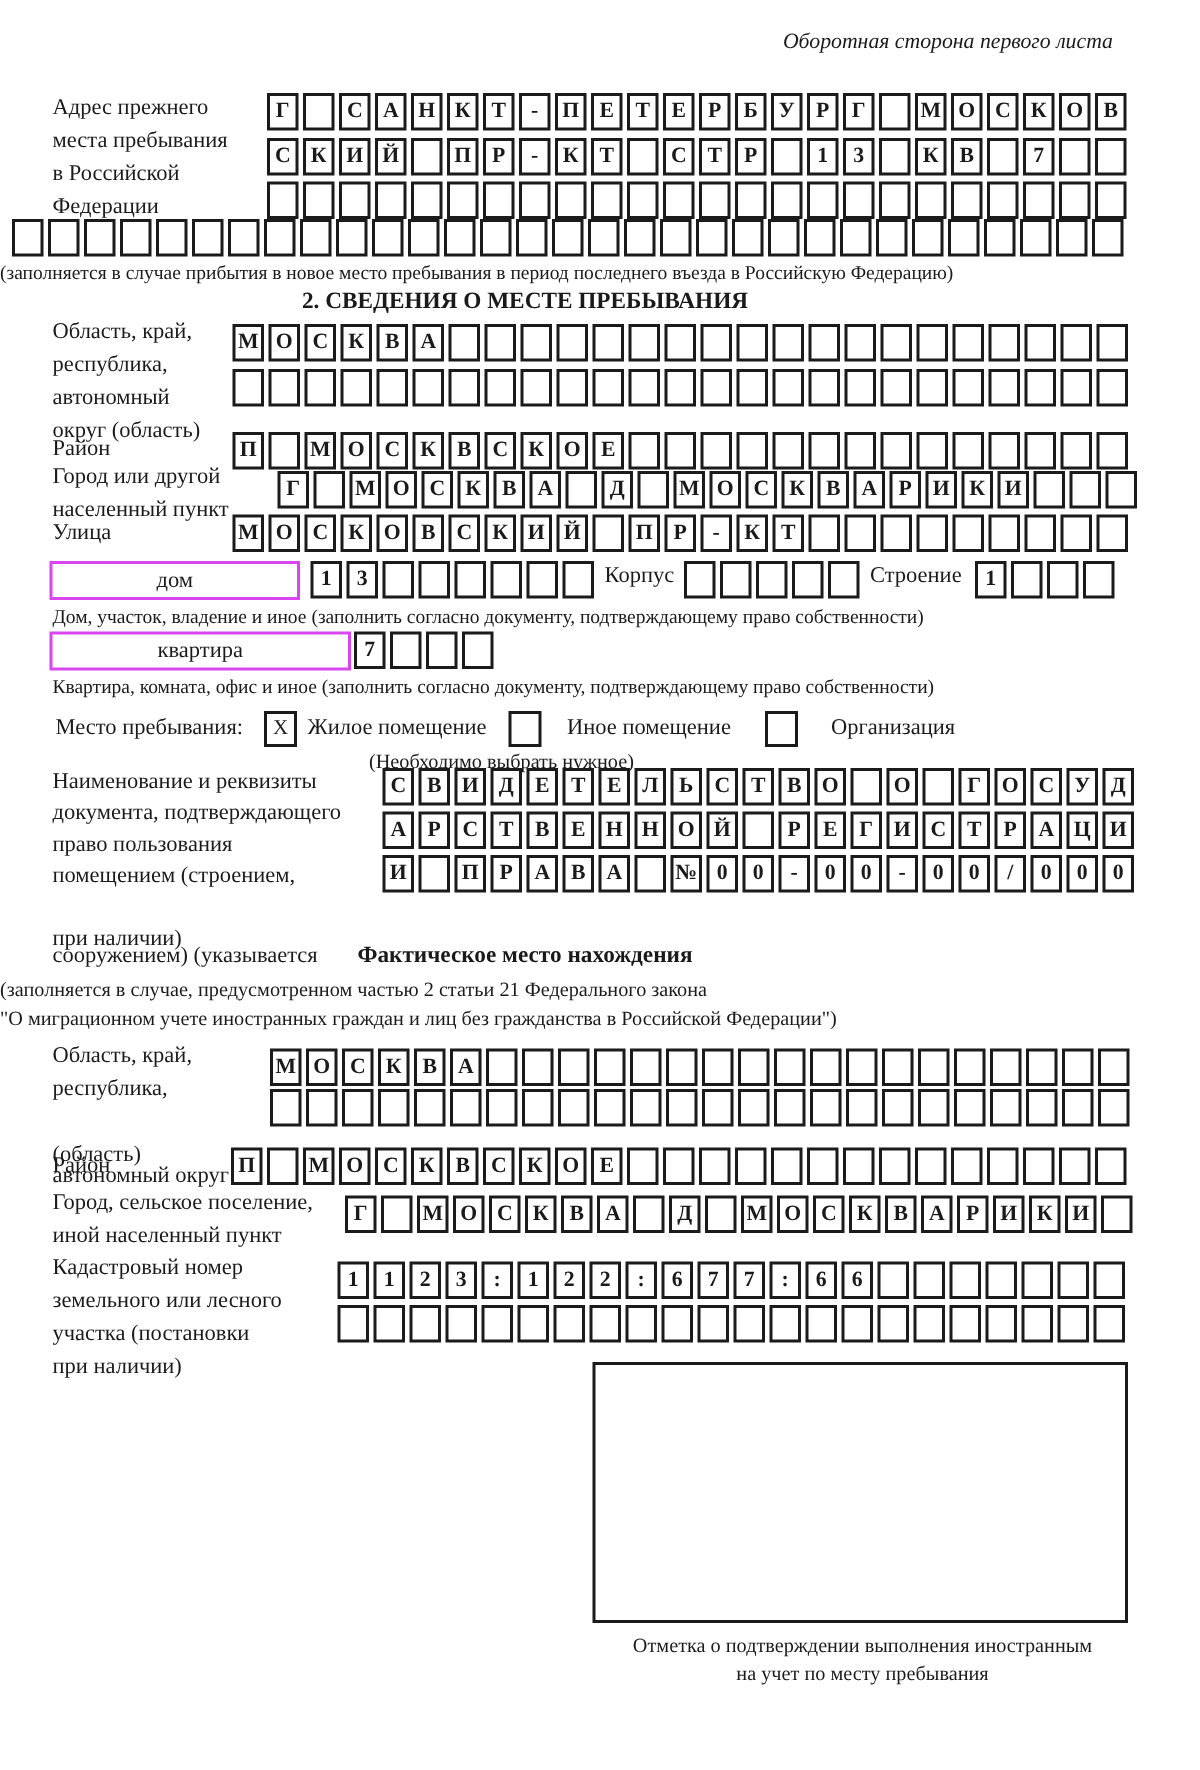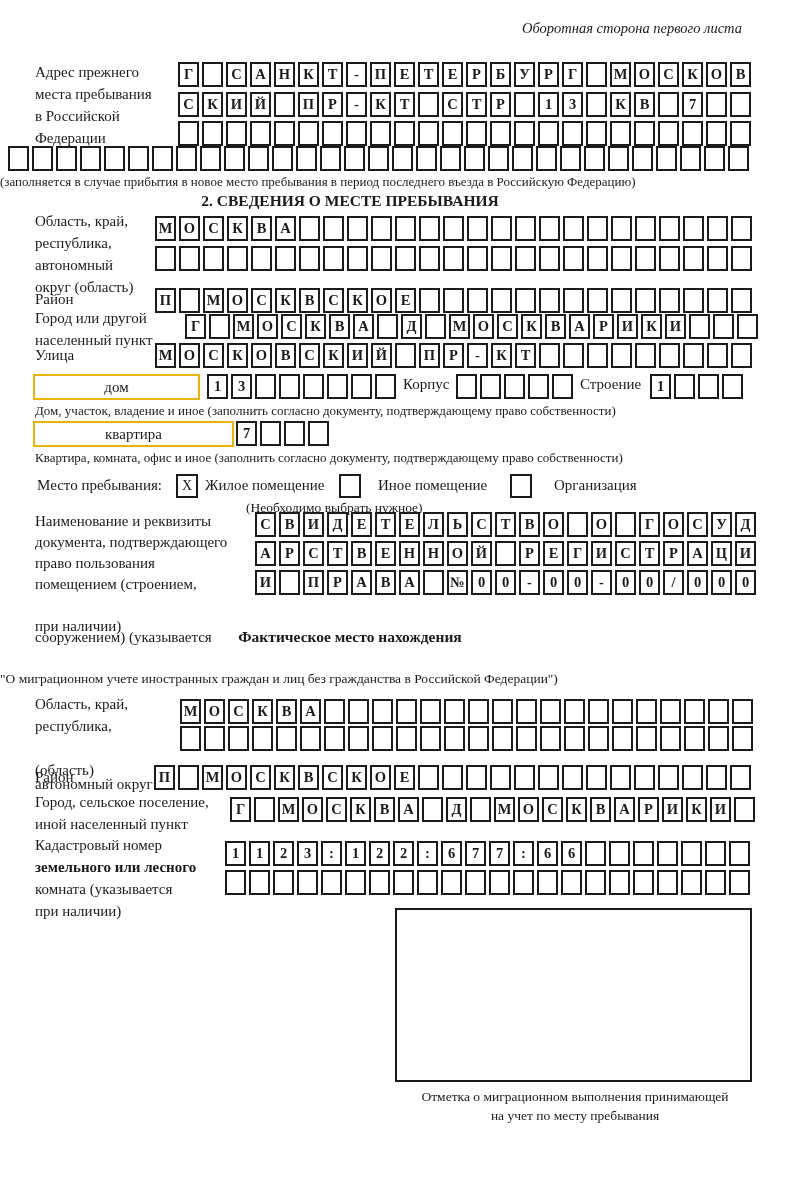--- a/index.html
+++ b/index.html
@@ -5,21 +5,21 @@
   html,body{margin:0;padding:0;background:#fff;}
   .page{position:relative;width:800px;height:1180px;background:#ffffff;
         font-family:"Liberation Serif","DejaVu Serif",serif;color:#1a1a1a;overflow:hidden;}
   .cellrow{position:absolute;display:flex;}
   .cell{flex:none;width:17px;height:21px;border:2px solid #1b1b1b;margin-right:3px;
         font-size:14.5px;line-height:21px;text-align:center;font-weight:bold;background:#fff;}
   .lbl{position:absolute;font-size:15px;white-space:nowrap;}
   .cap{position:absolute;font-size:13px;white-space:nowrap;}
   .cap-center{position:absolute;left:0;width:800px;text-align:left;font-size:13px;}
   .heading{position:absolute;left:0;width:700px;text-align:center;font-weight:bold;font-size:15.5px;}
-  .widebox{position:absolute;border:2px solid #eab308;text-align:center;font-size:15px;background:#fff;}
+  .widebox{position:absolute;border:2px solid #d946ef;text-align:center;font-size:15px;background:#fff;}
   .checkbox{position:absolute;width:18px;height:20px;border:2px solid #1b1b1b;text-align:center;
             font-size:14px;line-height:20px;background:#fff;}
   .note-right{position:absolute;font-size:14.5px;white-space:nowrap;}
   .stampbox{position:absolute;border:2px solid #1b1b1b;background:#fff;}
   .stampcap{position:absolute;text-align:center;font-size:13.5px;line-height:19px;}
 </style>
 </head>
 <body>
 
 <div class="page">
@@ -409,20 +409,21 @@
       <span class="cell">-</span>
       <span class="cell">0</span>
       <span class="cell">0</span>
       <span class="cell">/</span>
       <span class="cell">0</span>
       <span class="cell">0</span>
       <span class="cell">0</span>
     </div>
 
   <div class="heading" style="top:628px;">Фактическое место нахождения</div>
+  <div class="cap-center" style="top:652px;font-size:13.5px;">(заполняется в случае, предусмотренном частью 2 статьи 21 Федерального закона</div>
   <div class="cap-center" style="top:671px;font-size:13.5px;">"О миграционном учете иностранных граждан и лиц без гражданства в Российской Федерации")</div>
 
   <div class="lbl" style="left:35px;top:696px;">Область, край,</div>
   <div class="lbl" style="left:35px;top:718px;">республика,</div>
   <div class="lbl" style="left:35px;top:776px;">автономный округ</div>
   <div class="lbl" style="left:35px;top:762px;">(область)</div>
   <div class="cellrow" style="left:180px;top:699px;">
       <span class="cell">М</span>
       <span class="cell">О</span>
       <span class="cell">С</span>
@@ -525,22 +526,22 @@
       <span class="cell">В</span>
       <span class="cell">А</span>
       <span class="cell">Р</span>
       <span class="cell">И</span>
       <span class="cell">К</span>
       <span class="cell">И</span>
       <span class="cell"></span>
     </div>
 
   <div class="lbl" style="left:35px;top:837px;">Кадастровый номер</div>
-  <div class="lbl" style="left:35px;top:859px;font-weight:bold;">земельного или лесного</div>
-  <div class="lbl" style="left:35px;top:881px;">комната (указывается</div>
+  <div class="lbl" style="left:35px;top:859px;">земельного или лесного</div>
+  <div class="lbl" style="left:35px;top:881px;">участка (постановки</div>
   <div class="lbl" style="left:35px;top:903px;">при наличии)</div>
   <div class="cellrow" style="left:225px;top:841px;">
       <span class="cell">1</span>
       <span class="cell">1</span>
       <span class="cell">2</span>
       <span class="cell">3</span>
       <span class="cell">:</span>
       <span class="cell">1</span>
       <span class="cell">2</span>
       <span class="cell">2</span>
@@ -579,17 +580,17 @@
       <span class="cell"></span>
       <span class="cell"></span>
       <span class="cell"></span>
       <span class="cell"></span>
       <span class="cell"></span>
       <span class="cell"></span>
     </div>
 
   <div class="stampbox" style="left:395px;top:908px;width:353px;height:170px;"></div>
   <div class="stampcap" style="left:368px;top:1087px;width:414px;">
-    <div>Отметка о миграционном выполнения принимающей</div>
+    <div>Отметка о подтверждении выполнения иностранным</div>
     <div>на учет по месту пребывания</div>
   </div>
 
 </div>
 
 </body></html>

